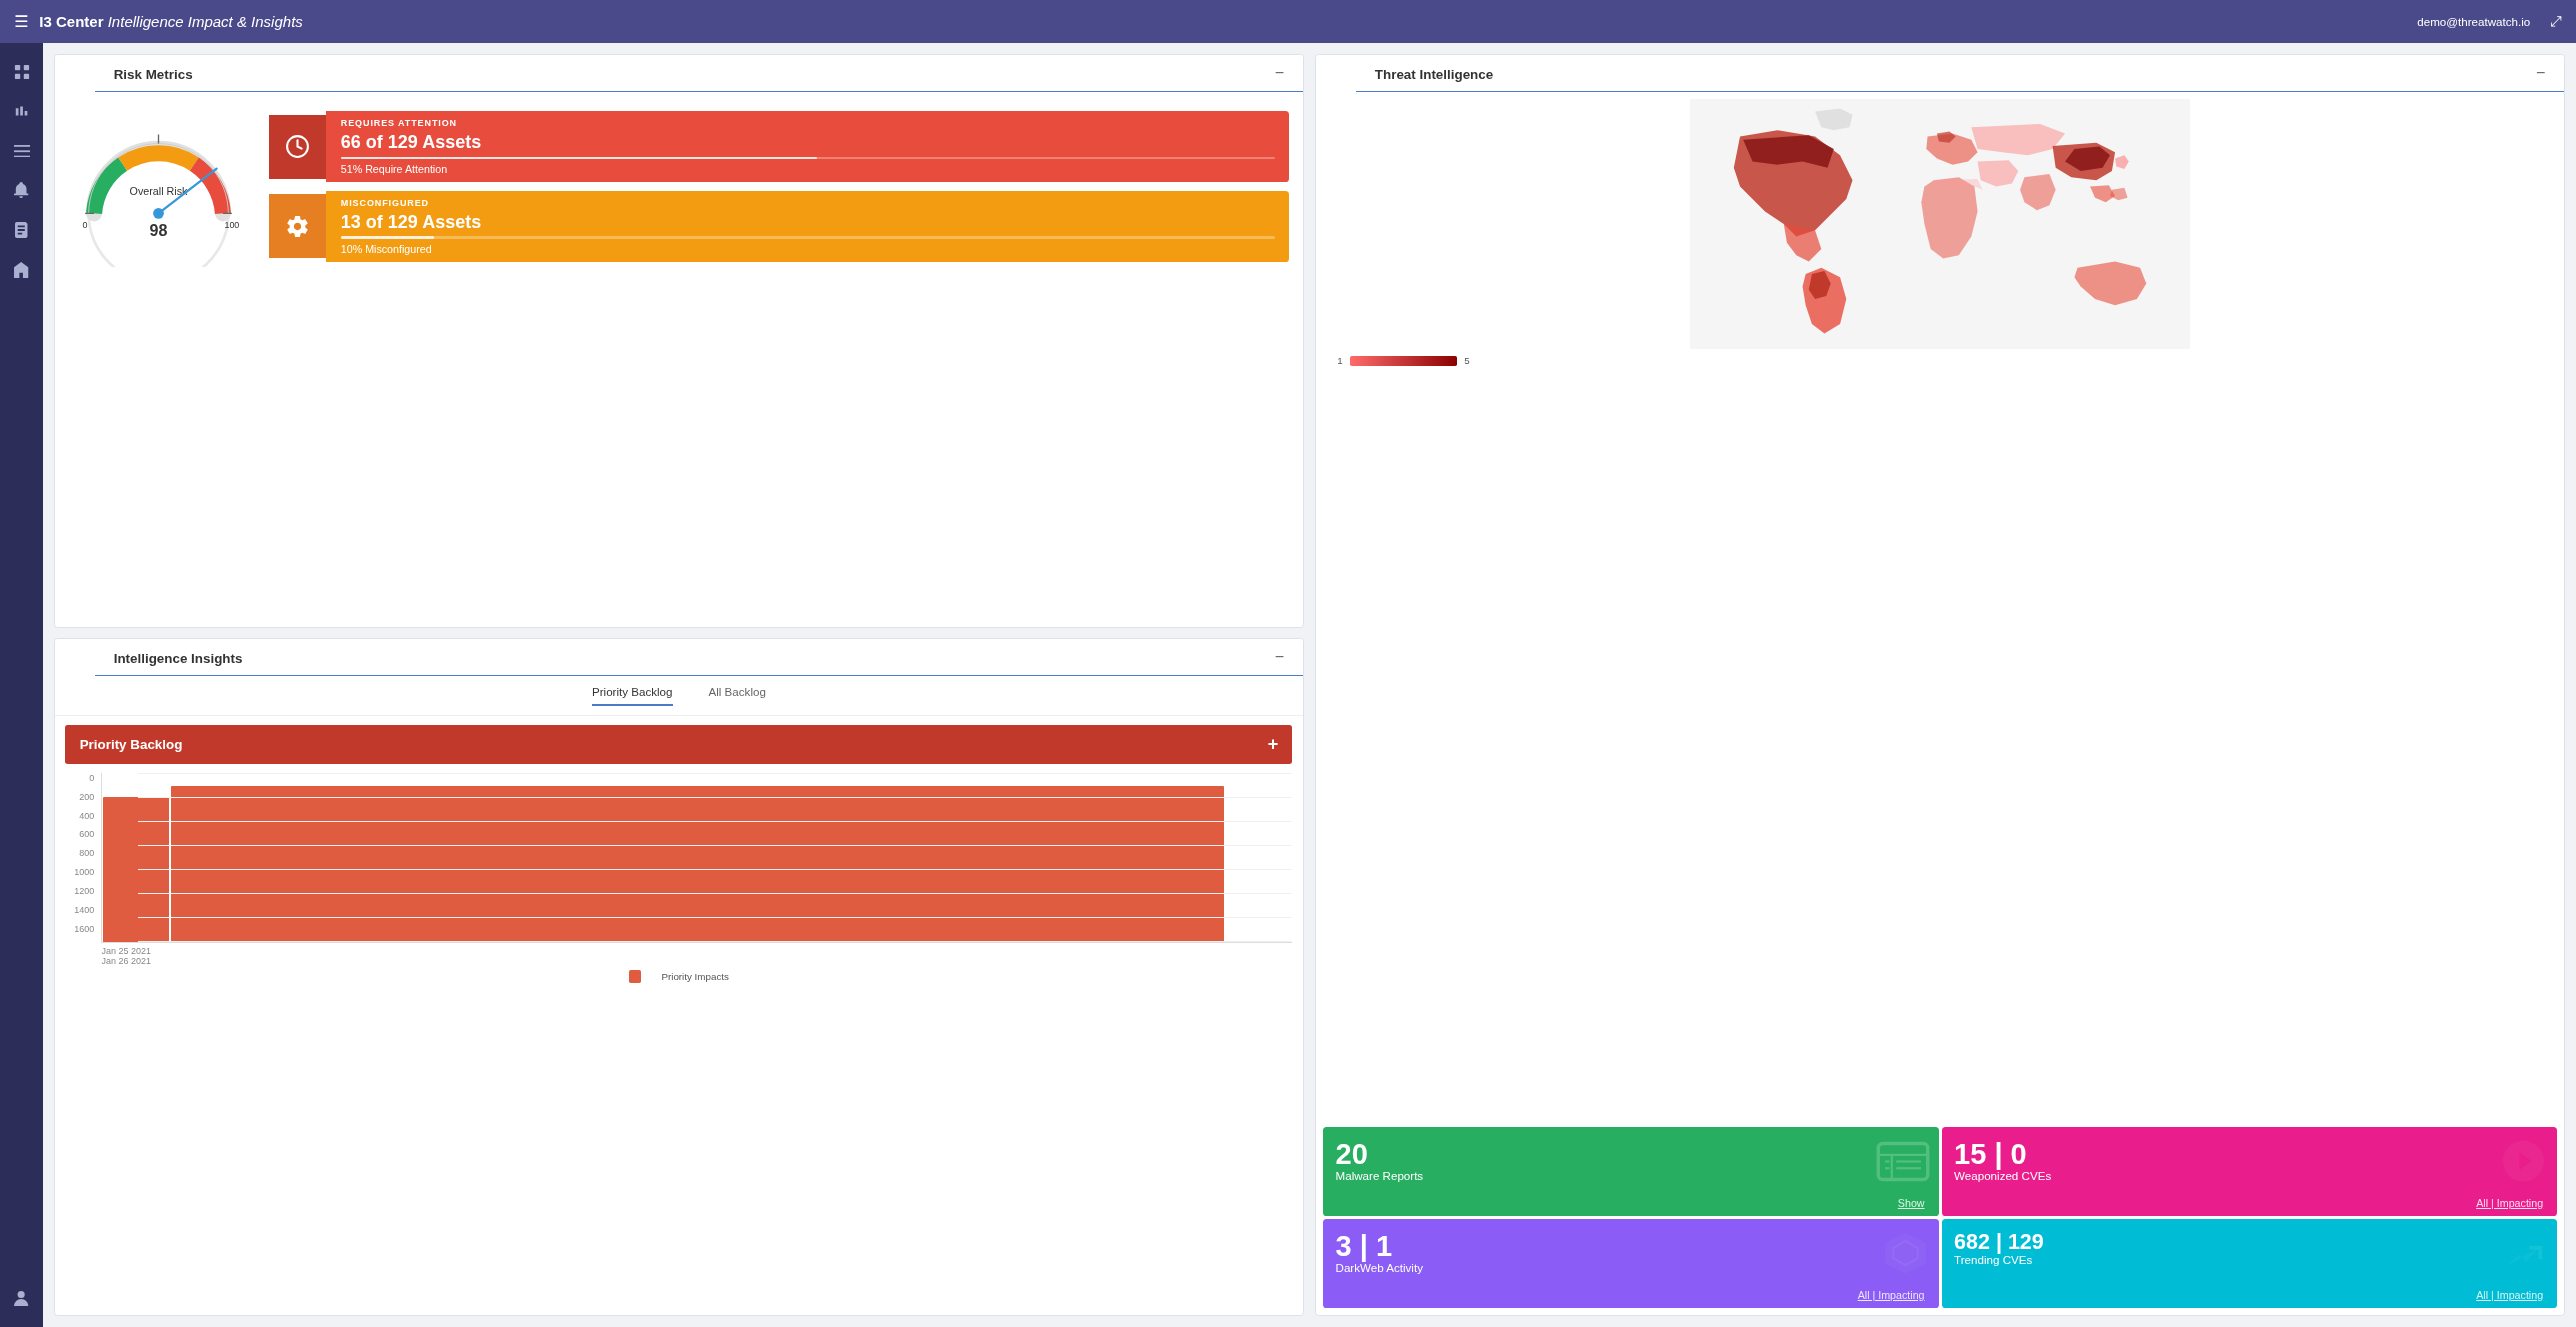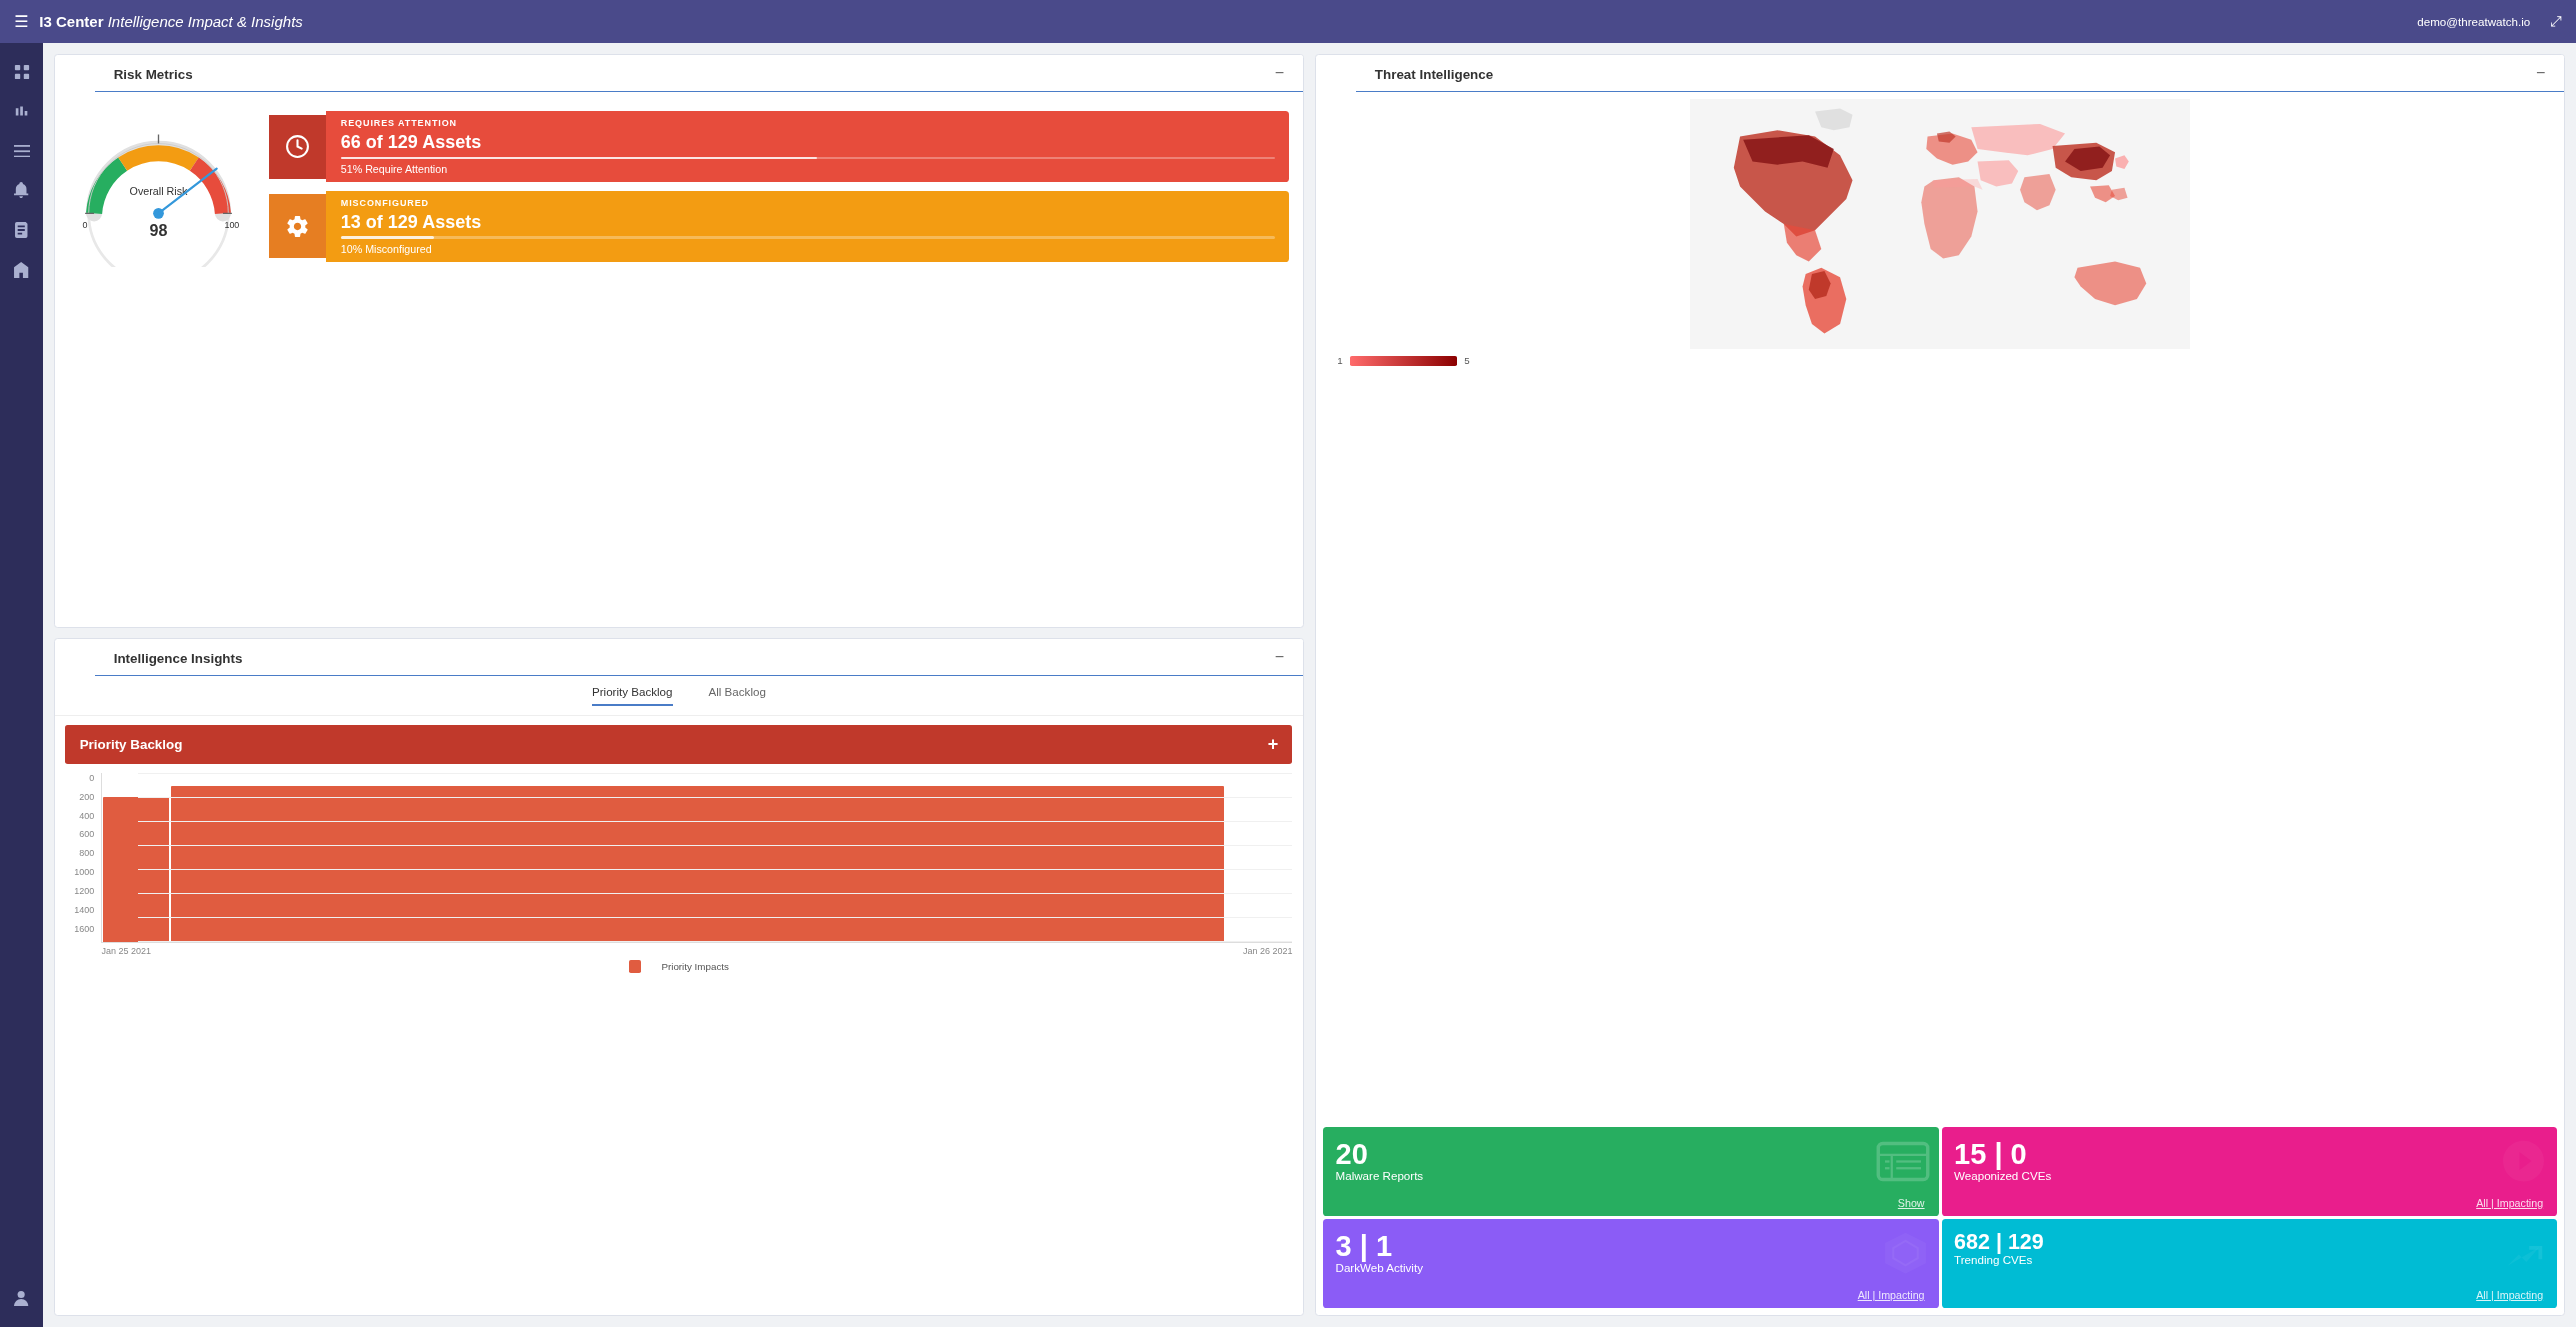--- a/index.html
+++ b/index.html
@@ -186,20 +186,21 @@
       flex: 1;
       border-radius: 0.9px 0.9px 0 0;
       margin: 0 0.9px;
     }
     .chart-x-labels {
       display: flex;
       justify-content: space-between;
       padding: 3.6px 0 0 36px;
       font-size: 9px;
       color: #888;
+      flex-direction: column;
     }
     .chart-legend {
       display: flex;
       justify-content: center;
       align-items: center;
       gap: 20px;
       padding-top: 3.6px;
       font-size: 9.8px;
       color: #555;
     }

